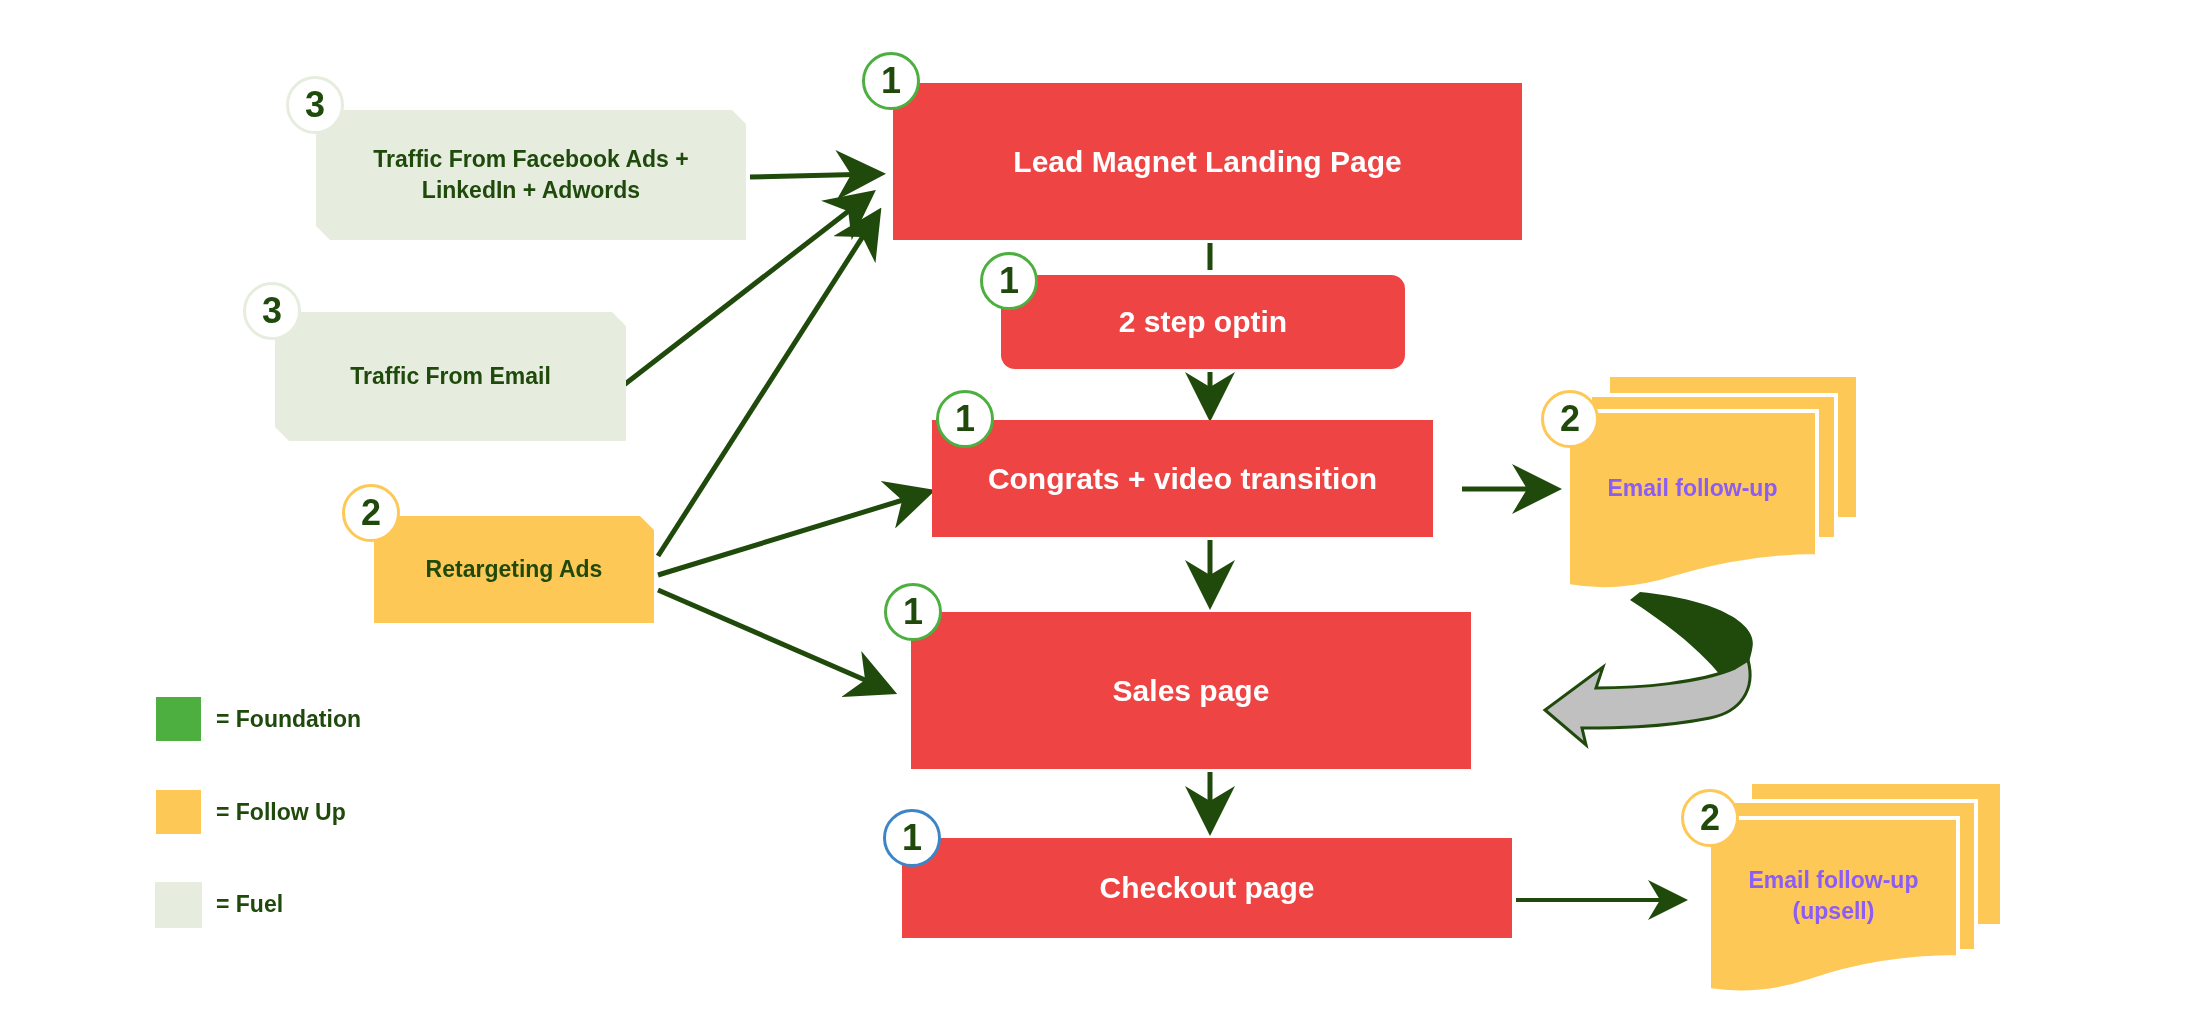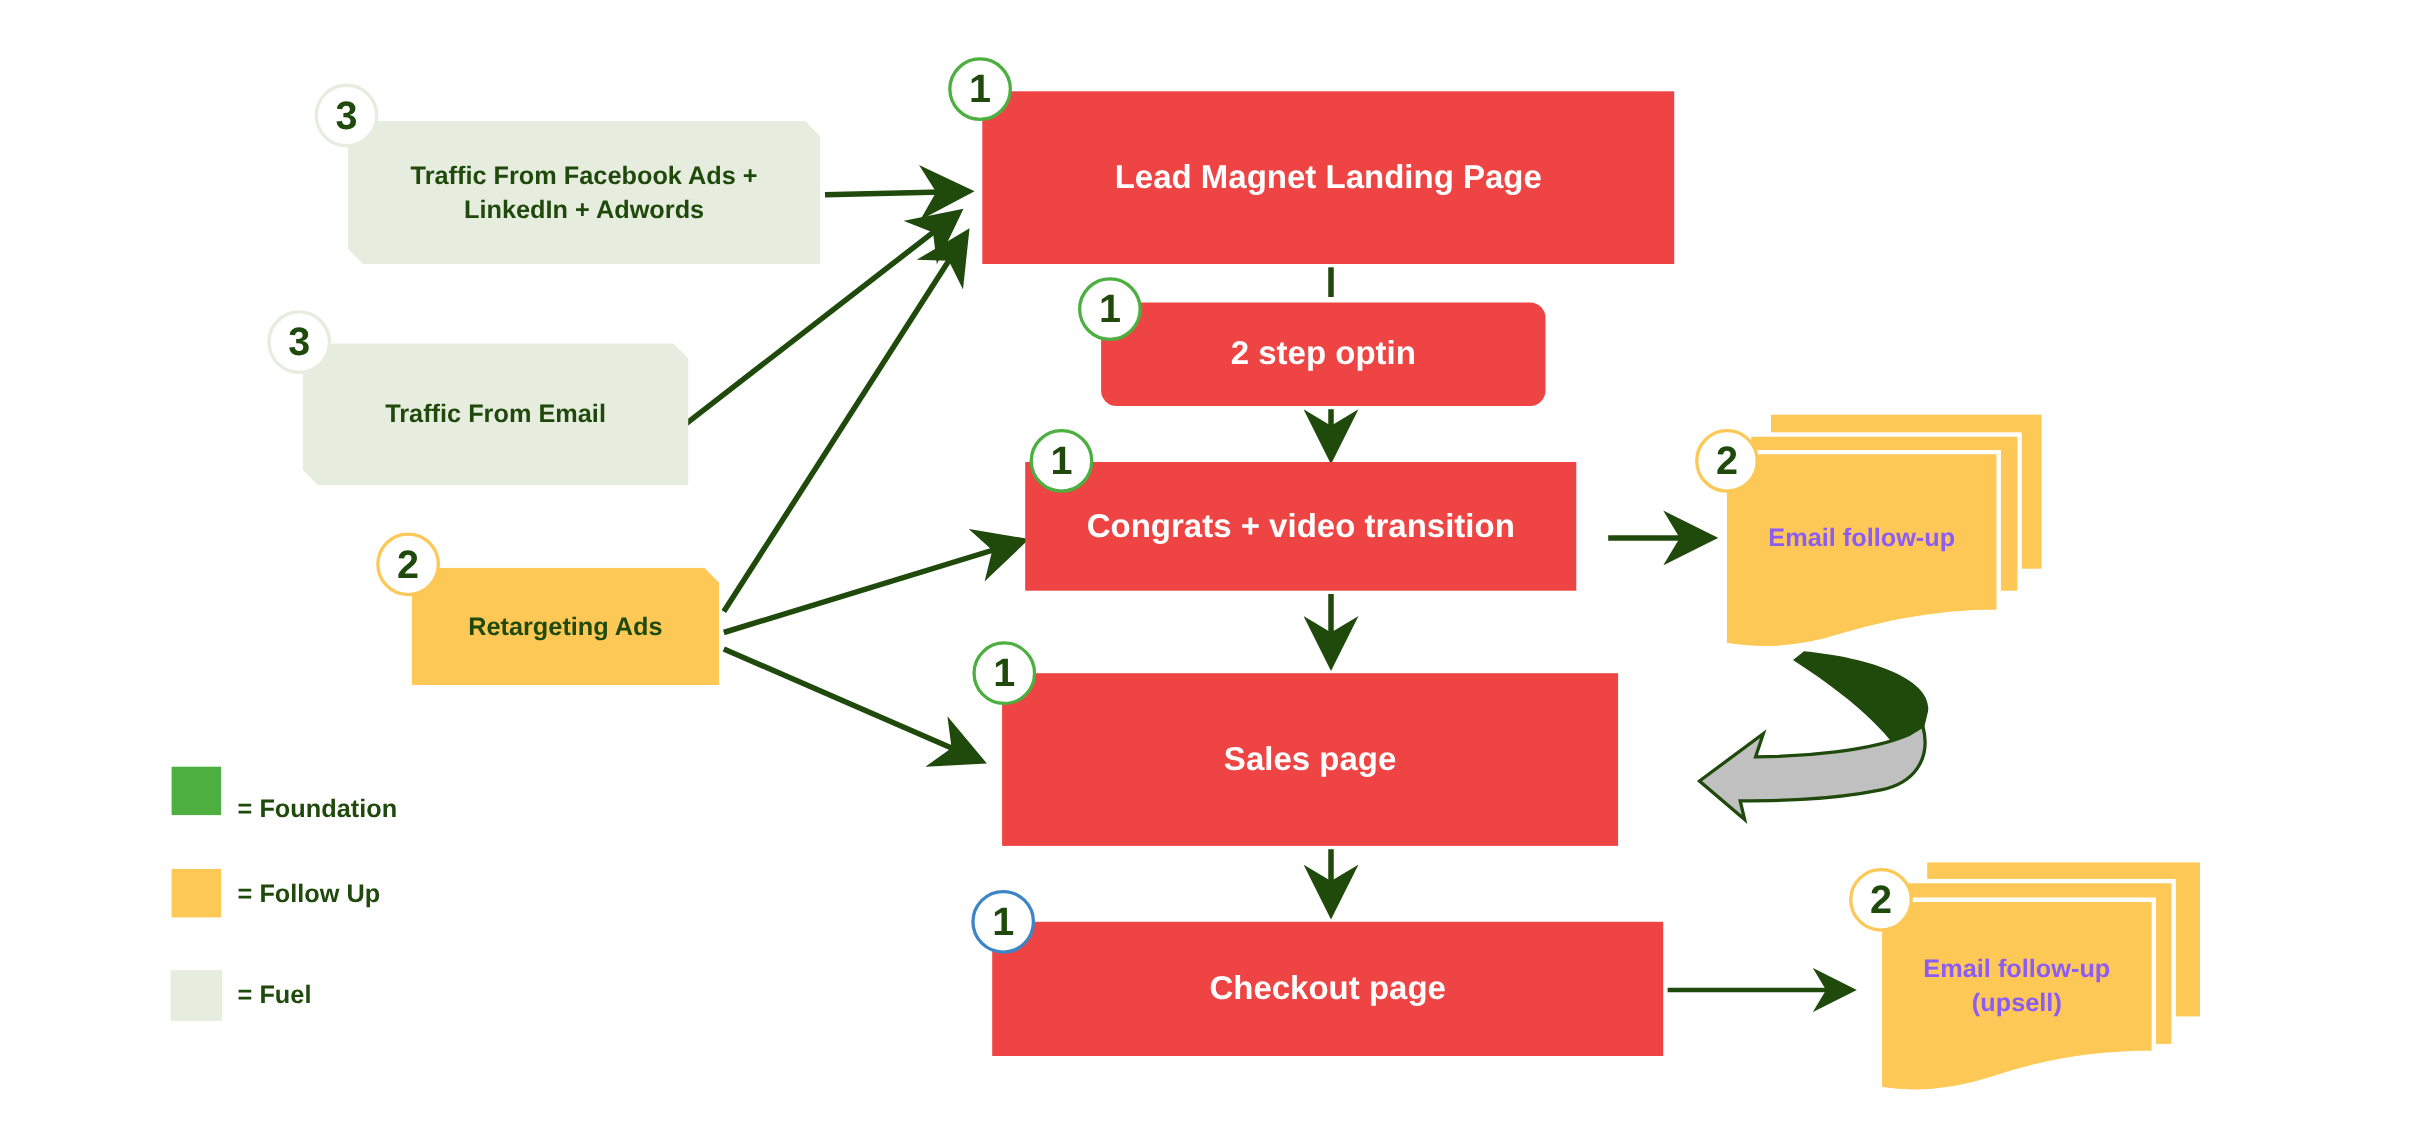--- a/index.html
+++ b/index.html
@@ -73,21 +73,21 @@
 <div class="box found" style="left:932px;top:420px;width:501px;height:117px;">
   <span>Congrats + video transition</span>
 </div>
 <div class="badge b-green" style="left:936px;top:390px;">1</div>
 
 <div class="box found" style="left:911px;top:612px;width:560px;height:157px;">
   <span>Sales page</span>
 </div>
 <div class="badge b-green" style="left:884px;top:583px;">1</div>
 
-<div class="box found" style="left:902px;top:838px;width:610px;height:122px;">
+<div class="box found" style="left:902px;top:838px;width:610px;height:100px;">
   <span>Checkout page</span>
 </div>
 <div class="badge b-blue" style="left:883px;top:809px;">1</div>
 
 <svg class="layer" width="2200" height="1029">
   <rect x="1610" y="377" width="246" height="140" fill="#fdc855"></rect>
   <rect x="1590" y="395" width="246" height="144" fill="#fdc855" stroke="#fff" stroke-width="4"></rect>
   <path d="M1568,411 L1817,411 L1817,556 C1750,556 1700,570 1660,582 C1620,592 1590,590 1568,586 Z" fill="#fdc855" stroke="#fff" stroke-width="4"></path>
 </svg>
 <div class="stack-text" style="left:1568px;top:440px;width:249px;height:96px;">Email follow-up</div>
@@ -99,18 +99,18 @@
   <path d="M1709,818 L1958,818 L1958,957 C1900,957 1850,967 1810,981 C1770,994 1735,994 1709,990 Z" fill="#fdc855" stroke="#fff" stroke-width="4"></path>
 </svg>
 <div class="stack-text" style="left:1709px;top:850px;width:249px;height:92px;flex-direction:column;">
   <span>Email follow-up</span>
   <span>(upsell)</span>
 </div>
 <div class="badge b-yellow" style="left:1681px;top:789px;">2</div>
 
 <div>
   <div class="legend-sw" style="left:156px;top:697px;background:#4caf3f;"></div>
-  <div class="legend-lbl" style="left:216px;top:722px;">= Foundation</div>
+  <div class="legend-lbl" style="left:216px;top:706px;">= Foundation</div>
   <div class="legend-sw" style="left:156px;top:790px;background:#fdc855;"></div>
   <div class="legend-lbl" style="left:216px;top:799px;">= Follow Up</div>
   <div class="legend-sw" style="left:155px;top:882px;background:#e6eddf;width:47px;height:46px;"></div>
   <div class="legend-lbl" style="left:216px;top:891px;">= Fuel</div>
 </div>
 
 </body></html>

